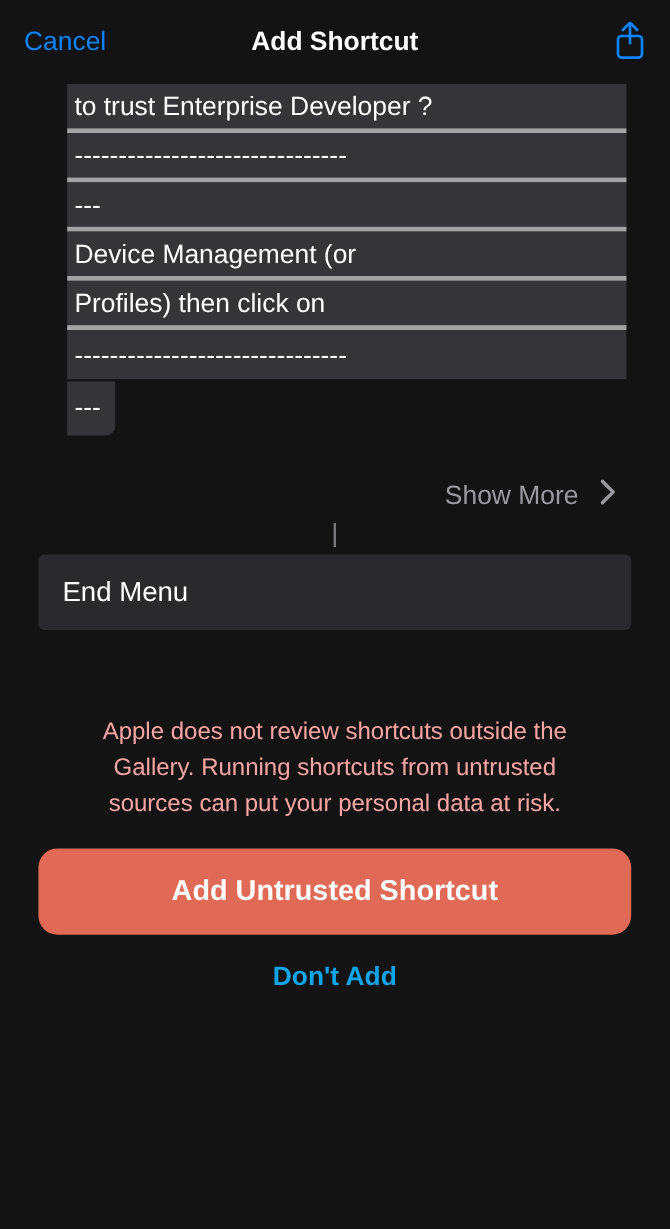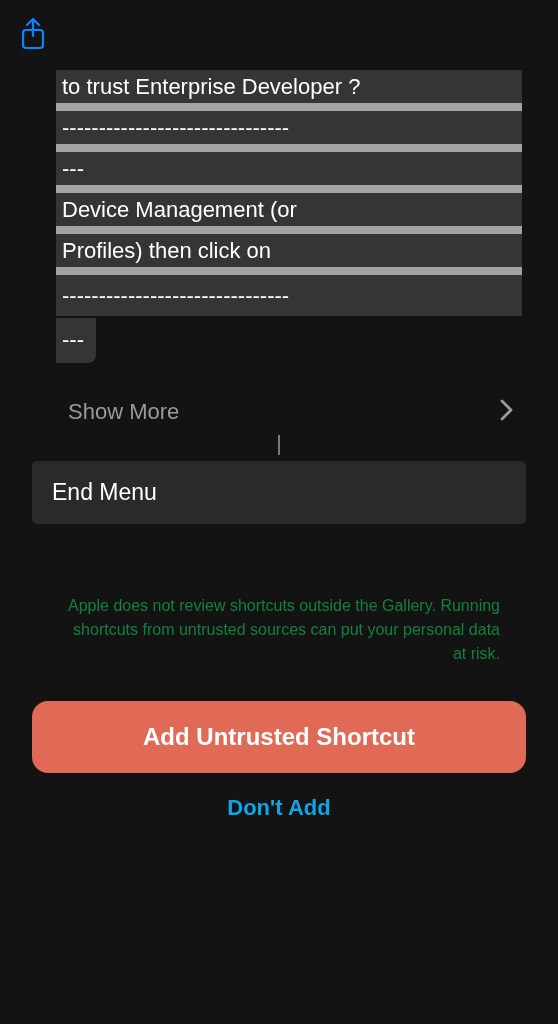--- a/index.html
+++ b/index.html
@@ -52,21 +52,21 @@
     .lines-block {
       margin-left: 24px;
       margin-right: 4px;
       background: transparent;
     }
     .line {
       background: #353537;
       color: #fff;
       font-size: 22px;
       padding: 4px 12px 4px 6px;
-      border-bottom: 8px solid #a3a3a3;
+      border-bottom: 4px solid #a3a3a3;
       line-height: 1.6;
       height: 41px;
       display: flex;
       align-items: center;
       white-space: nowrap;
       overflow: hidden;
       font-weight: 500;
     }
     .line.last-dashes {
       border-bottom: none;
@@ -78,24 +78,25 @@
       font-size: 22px;
       line-height: 1.6;
       color: #fff;
       margin-left: 24px;
       margin-top: 2px;
       border-radius: 0 0 8px 0;
     }
     .show-more-row {
       display: flex;
       align-items: center;
-      justify-content: space-between;
+      justify-content: flex-end;
       margin: 28px 4px 0 28px;
       padding: 8px 8px;
       cursor: pointer;
+      gap: 18px;
     }
     .show-more-label {
       color: #9a9a9e;
       font-size: 22px;
     }
     .chevron {
       color: #9a9a9e;
     }
     .divider-tick {
       width: 2px;
@@ -105,31 +106,31 @@
     }
     .end-menu {
       background: #2a2a2c;
       border-radius: 5px;
       padding: 18px 20px;
       font-size: 23px;
       color: #fff;
       font-weight: 500;
     }
     .warning-text {
-      color: #15803d;
-      font-size: 16px;
-      text-align: right;
+      color: #fca5a5;
+      font-size: 20px;
+      text-align: center;
       padding: 0 26px;
       margin-top: 70px;
       line-height: 1.5;
     }
     .add-untrusted-btn {
       display: block;
       width: calc(100% - 64px);
-      margin: 35px auto 0 auto;
+      margin: 22px auto 0 auto;
       background: #e06a55;
       border: none;
       border-radius: 16px;
       padding: 22px 0;
       font-size: 24px;
       font-weight: 600;
       color: #fff;
       cursor: pointer;
     }
     .dont-add-btn {
@@ -142,20 +143,22 @@
       font-weight: 600;
       padding: 22px 0 0 0;
       cursor: pointer;
       text-align: center;
     }
   </style>
 </head>
 <body>
 
 <div class="header">
+  <button class="cancel-btn">Cancel</button>
+  <div class="title">Add Shortcut</div>
   <button class="share-btn">
     <span>
       <svg width="26" height="32" viewBox="0 0 26 32" fill="none">
         <path d="M13 2 L13 18" stroke="#0a84ff" stroke-width="2.2" stroke-linecap="round"></path>
         <path d="M7 7 L13 1 L19 7" stroke="#0a84ff" stroke-width="2.2" stroke-linecap="round" stroke-linejoin="round" fill="none"></path>
         <rect x="3" y="12" width="20" height="18" rx="3" stroke="#0a84ff" stroke-width="2.2" fill="none"></rect>
       </svg>
     </span>
   </button>
 </div>

